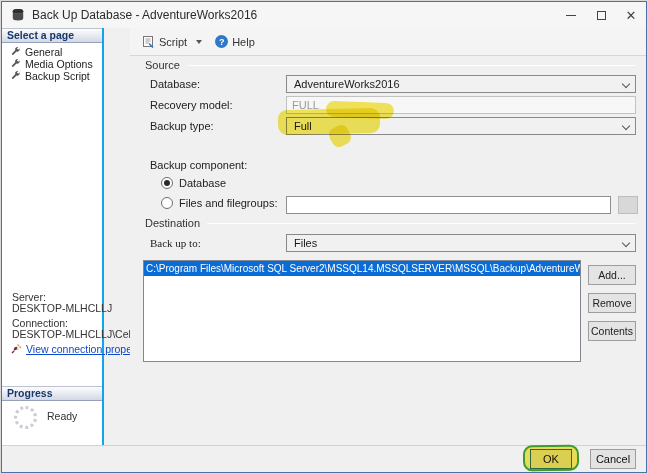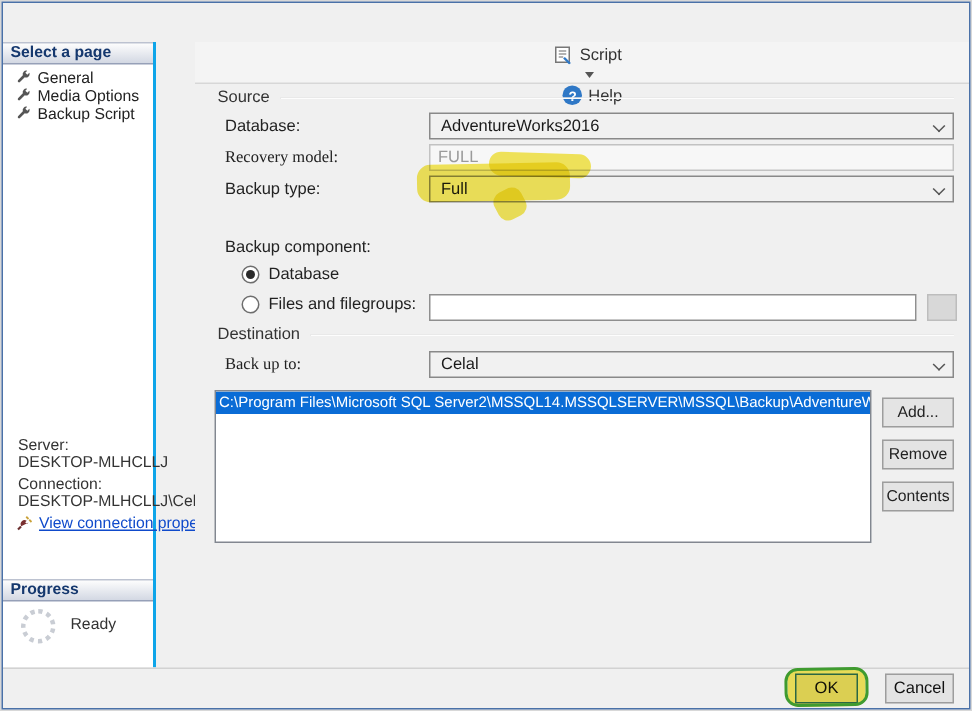--- a/index.html
+++ b/index.html
@@ -28,21 +28,21 @@
     color:#15386e;font-weight:bold;font-size:10.5px;line-height:13px;padding-left:5px;}
   .navitem{position:absolute;left:8px;display:flex;align-items:center;gap:4px;height:13px;
     font-size:10.5px;color:#222;white-space:nowrap;cursor:default;}
   .sb-text{position:absolute;left:10px;font-size:10.5px;color:#333;white-space:nowrap;}
   .linkrow{position:absolute;left:8px;display:flex;align-items:center;gap:4px;}
   .link{font-size:10.5px;color:#0f4acb;text-decoration:underline;white-space:nowrap;}
   .spinner{position:absolute;width:23px;height:23px;border:3px dotted #c9cdd4;border-radius:50%;}
   
   .mainarea{position:absolute;top:26px;left:128px;right:0;bottom:27px;background:#f0f0f0;}
   .toolbar{position:absolute;top:0;left:0;right:0;height:28px;background:#f4f4f4;
-    border-bottom:1px solid #d7d7d7;display:flex;align-items:center;padding-left:8px;gap:3px;flex-direction:column;}
+    border-bottom:1px solid #d7d7d7;display:flex;align-items:center;padding-left:8px;gap:3px;}
   .tbtn{display:flex;align-items:center;gap:4px;padding:2px 4px;color:#333;}
   .chev{width:0;height:0;border-left:3.5px solid transparent;border-right:3.5px solid transparent;
     border-top:4px solid #555;margin-left:2px;}
   .helpicon{width:13px;height:13px;border-radius:50%;background:#2f78c6;color:#fff;
     font-size:9px;font-weight:bold;display:flex;align-items:center;justify-content:center;}
   .grouphdr{position:absolute;left:15px;right:10px;display:flex;align-items:center;font-size:11px;color:#333;}
   .gline{flex:1;height:1px;background:#b9b9b9;border-bottom:1px solid #fdfdfd;margin:1px 0 0 7px;}
   .flabel{position:absolute;font-size:11px;color:#222;white-space:nowrap;}
   .combo{position:absolute;height:18px;background:#f1f1f1;border:1px solid #898989;
     display:flex;align-items:center;padding:0 20px 0 7px;font-size:11px;color:#1a1a1a;}
@@ -76,20 +76,41 @@
   .hl-ok{left:523px;top:0px;width:52px;height:25px;border-radius:7px;transform:rotate(-1deg);}
   .ok-ring{position:absolute;left:521px;top:-1px;width:56px;height:26px;border:2px solid #3f9b2f;
     border-radius:9px;transform:rotate(-.8deg);pointer-events:none;}
   svg{display:block;}
 </style>
 </head>
 <body>
 
 <div class="window">
 
+  <div class="titlebar">
+    <span>
+      <svg width="14" height="14" viewBox="0 0 14 14">
+        <ellipse cx="7" cy="3.2" rx="5.2" ry="2.2" fill="#3d3d3d"></ellipse>
+        <path d="M1.8 3.2 v7 a5.2 2.2 0 0 0 10.4 0 v-7 a5.2 2.2 0 0 1 -10.4 0 Z" fill="#4a4a4a"></path>
+        <ellipse cx="7" cy="3.2" rx="5.2" ry="2.2" fill="#2e2e2e"></ellipse>
+      </svg>
+    </span>
+    <span class="title">Back Up Database - AdventureWorks2016</span>
+    <div class="wincontrols">
+      <div class="wbtn">
+          <span class="glyph-min"></span>
+        </div>
+      <div class="wbtn">
+          <span class="glyph-max"></span>
+        </div>
+      <div class="wbtn">
+          <span class="glyph-close">✕</span>
+        </div>
+    </div>
+  </div>
 
   <div class="sidebar">
     <div class="panel-header" style="top:0;">Select a page</div>
 
     <div class="navitem" style="top:17px;">
       <svg width="11" height="11" viewBox="0 0 12 12">
           <path d="M10.6 3.1a2.6 2.6 0 0 1-3.5 2.9L3.6 9.5a1 1 0 0 1-1.4-1.4L5.7 4.6A2.6 2.6 0 0 1 8.9 1.3L7.5 2.7l1.5 1.5 1.4-1.4z" fill="#565656"></path>
         </svg>
       <span>General</span>
     </div>
@@ -148,21 +169,21 @@
       <span>Source</span>
       <span class="gline"></span>
     </div>
 
     <span class="flabel" style="left:20px;top:50px;">Database:</span>
     <div class="combo" style="left:156px;right:10px;top:47px;">
       <span>AdventureWorks2016</span>
       <span class="arrow"></span>
     </div>
 
-    <span class="flabel" style="left:20px;top:71px;font-family:Liberation Serif, serif;">Recovery model:</span>
+    <span class="flabel" style="left:20px;top:71px;">Recovery model:</span>
     <div class="textbox-disabled" style="left:156px;right:10px;top:68px;">
       <span>FULL</span>
     </div>
 
     <span class="flabel" style="left:20px;top:92px;">Backup type:</span>
     <div class="combo" style="left:156px;right:10px;top:89px;">
       <span>Full</span>
       <span class="arrow"></span>
     </div>
     <div class="hl hl-a"></div>
@@ -184,21 +205,21 @@
     <div class="textbox-disabled" style="left:156px;top:168px;width:325px;background:#fff;border-color:#8f8f8f;"></div>
     <div class="browse-disabled" style="left:488px;top:168px;"></div>
 
     <div class="grouphdr" style="top:189px;">
       <span>Destination</span>
       <span class="gline"></span>
     </div>
 
     <span class="flabel" style="left:20px;top:209px;font-family:Liberation Serif, serif;">Back up to:</span>
     <div class="combo" style="left:156px;right:10px;top:206px;">
-      <span>Celal</span>
+      <span>Files</span>
       <span class="arrow"></span>
     </div>
 
     <div class="listbox" style="left:13px;top:232px;width:438px;height:102px;">
       <div class="listsel">C:\Program Files\Microsoft SQL Server2\MSSQL14.MSSQLSERVER\MSSQL\Backup\AdventureWorks2016.bak</div>
     </div>
 
     <button class="sbtn" style="left:458px;top:237px;">Add...</button>
     <button class="sbtn" style="left:458px;top:265px;">Remove</button>
     <button class="sbtn" style="left:458px;top:293px;">Contents</button>

